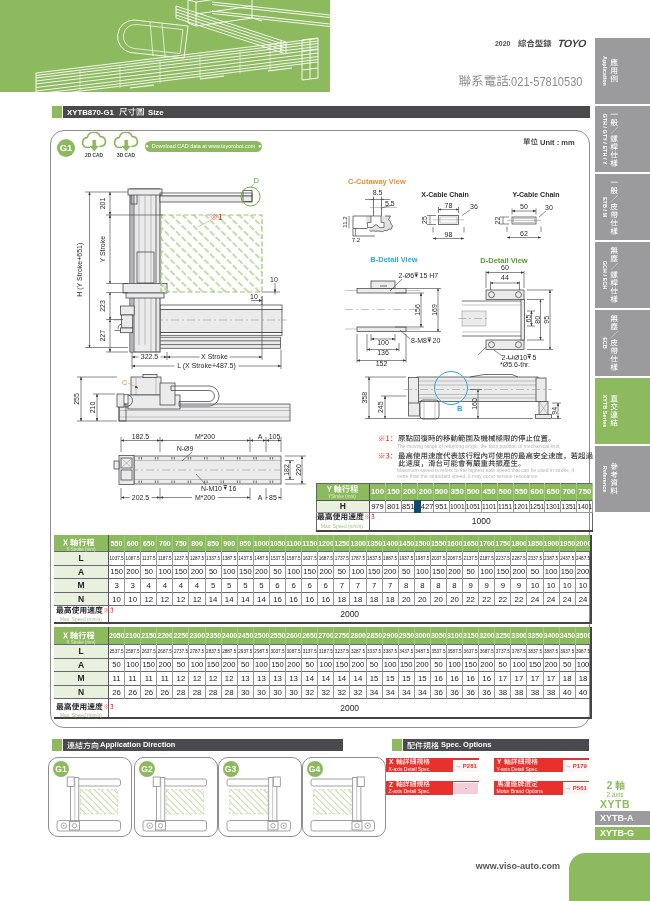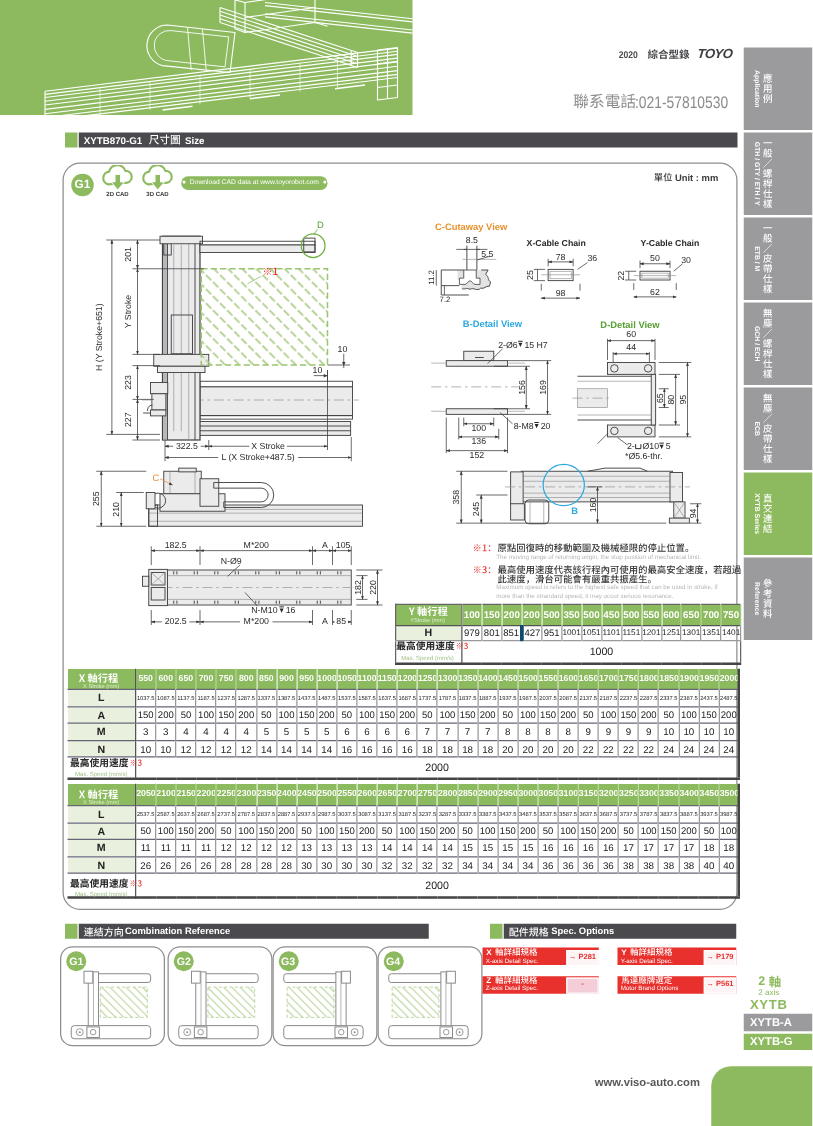--- a/index.html
+++ b/index.html
@@ -109,21 +109,21 @@
           <td style="color:#fff;font-size:7.8px;font-weight:bold;border-right:1px solid #a5c97f;">550</td>
           <td style="color:#fff;font-size:7.8px;font-weight:bold;border-right:1px solid #a5c97f;">600</td>
           <td style="color:#fff;font-size:7.8px;font-weight:bold;border-right:1px solid #a5c97f;">650</td>
           <td style="color:#fff;font-size:7.8px;font-weight:bold;border-right:1px solid #a5c97f;">700</td>
           <td style="color:#fff;font-size:7.8px;font-weight:bold;border-right:1px solid #a5c97f;">750</td>
         </tr>
         <tr style="height:12px;border-top:1px solid #555;">
           <td style="background:#e9f1de;border-right:1px solid #555;font-size:8.5px;font-weight:bold;color:#222;">H</td>
           <td style="font-size:7.6px;color:#222;border-right:1px solid #999;">979</td>
           <td style="font-size:7.6px;color:#222;border-right:1px solid #999;">801</td>
-          <td style="font-size:7.6px;color:#222;border-right:3px solid #0c4a6e;">851</td>
+          <td style="font-size:7.6px;color:#222;border-right:7px solid #0c4a6e;">851</td>
           <td style="font-size:7.6px;color:#222;border-right:1px solid #999;">427</td>
           <td style="font-size:7.6px;color:#222;border-right:1px solid #999;">951</td>
           <td style="font-size:6.6px;color:#222;border-right:1px solid #999;">1001</td>
           <td style="font-size:6.6px;color:#222;border-right:1px solid #999;">1051</td>
           <td style="font-size:6.6px;color:#222;border-right:1px solid #999;">1101</td>
           <td style="font-size:6.6px;color:#222;border-right:1px solid #999;">1151</td>
           <td style="font-size:6.6px;color:#222;border-right:1px solid #999;">1201</td>
           <td style="font-size:6.6px;color:#222;border-right:1px solid #999;">1251</td>
           <td style="font-size:6.6px;color:#222;border-right:1px solid #999;">1301</td>
           <td style="font-size:6.6px;color:#222;border-right:1px solid #999;">1351</td>
@@ -550,21 +550,21 @@
         <tr style="height:19.0px;border-top:1px solid #667;border-bottom:2px solid #444;">
           <td style="border-right:1px solid #555;"></td>
           <td colspan="30" style="font-size:8.5px;color:#222;">2000</td>
         </tr>
       </tbody>
     </table>
   </div>
 
 <div class="abs" style="left:52px;top:739px;width:9.5px;height:11.5px;background:#8dba5e;"></div>
 <div class="abs" style="left:63px;top:739px;width:280px;height:11.5px;background:#4a4a4e;"></div>
-<div class="abs" style="left:100px;top:740px;font-size:7.5px;line-height:10px;font-weight:bold;color:#fff;">Combination Reference</div>
+<div class="abs" style="left:100px;top:740px;font-size:7.5px;line-height:10px;font-weight:bold;color:#fff;">Application Direction</div>
 
 <div class="abs" style="left:392px;top:739px;width:10px;height:11.5px;background:#8dba5e;"></div>
 <div class="abs" style="left:403px;top:739px;width:186px;height:11.5px;background:#4a4a4e;"></div>
 <div class="abs" style="left:441px;top:740px;font-size:7.5px;line-height:10px;font-weight:bold;color:#fff;">Spec. Options</div>
 
 <div class="abs" style="left:48px;top:757px;width:82px;height:78px;border:1px solid #8e8e90;border-radius:10px;"></div>
 <div class="abs" style="left:53px;top:761px;width:16px;height:16px;border-radius:50%;background:#8dba5e;"></div>
 <div class="abs" style="left:53px;top:761px;width:16px;text-align:center;font-size:8.5px;font-weight:bold;line-height:16px;color:#fff;">G1</div>
 
 <div class="abs" style="left:134px;top:757px;width:82px;height:78px;border:1px solid #8e8e90;border-radius:10px;"></div>

